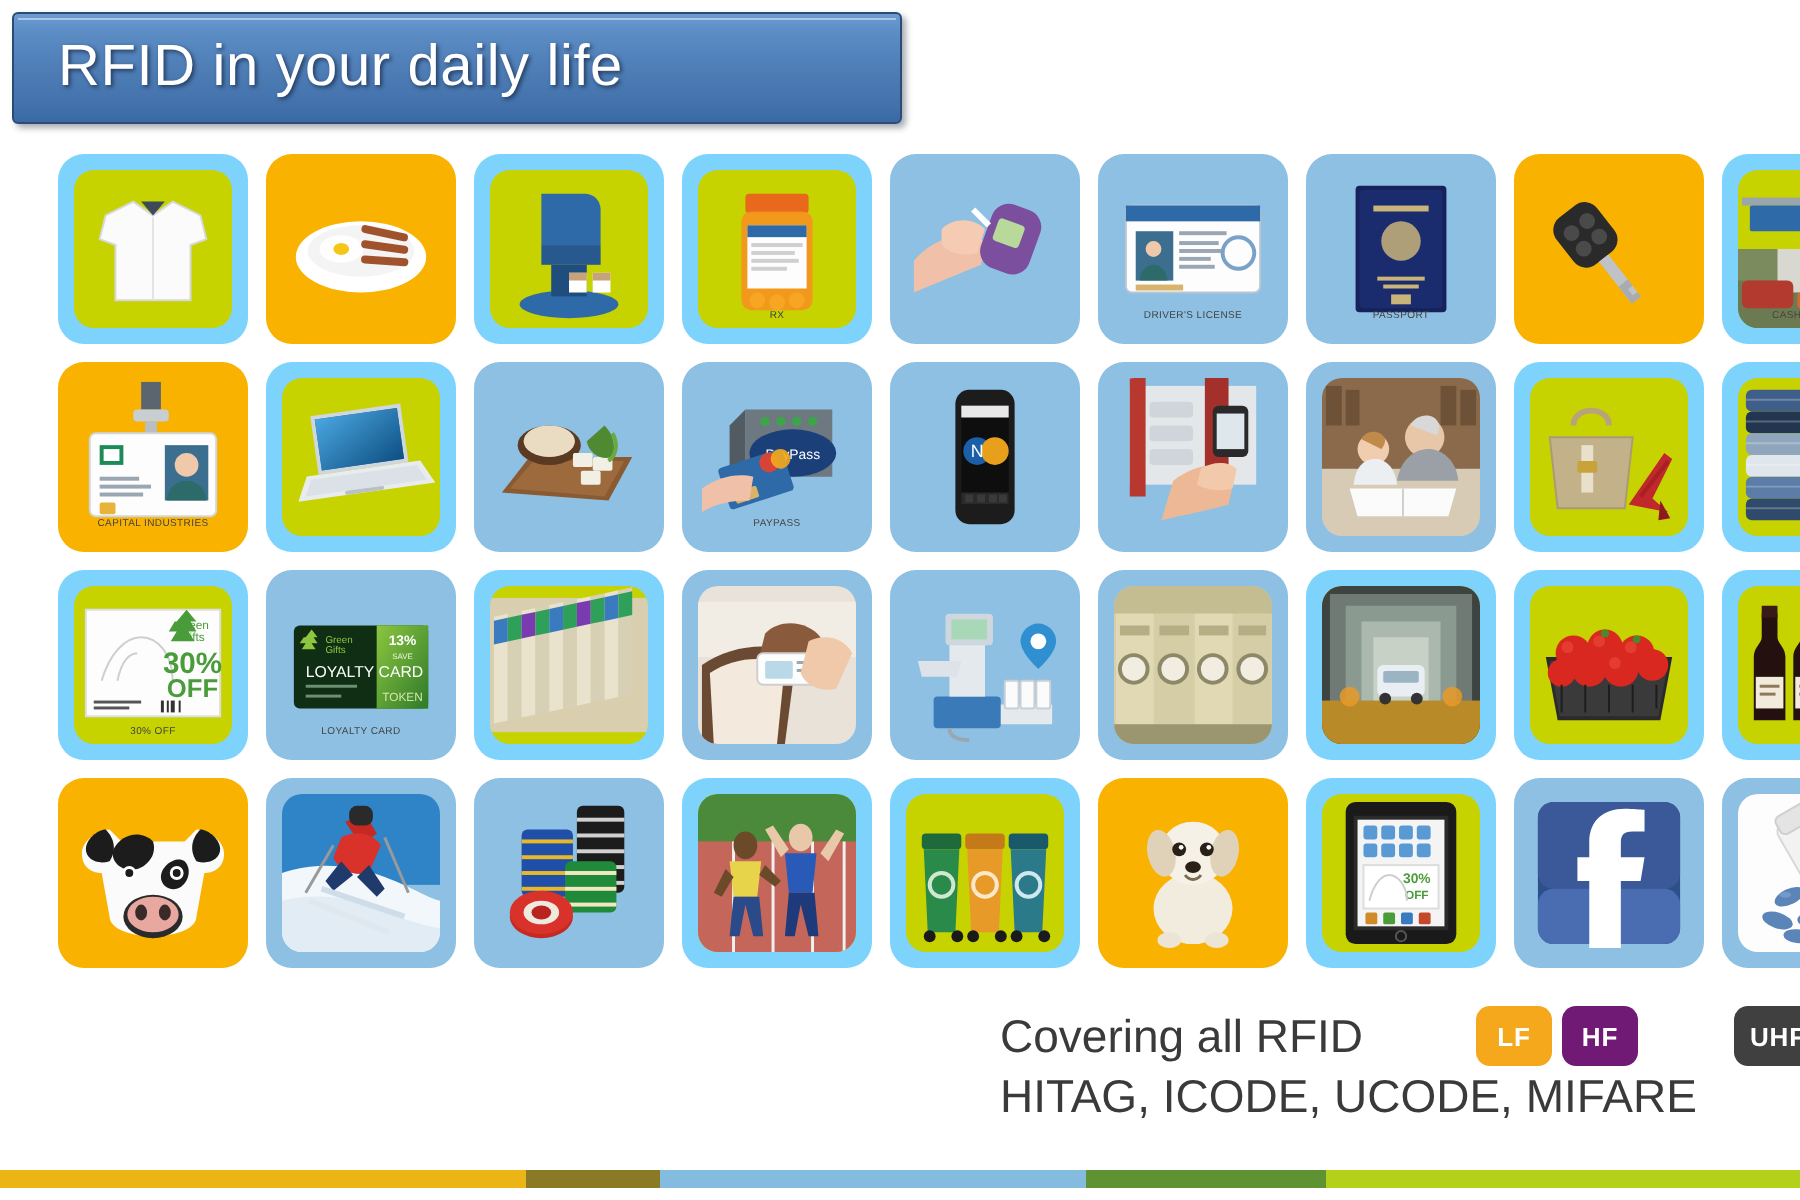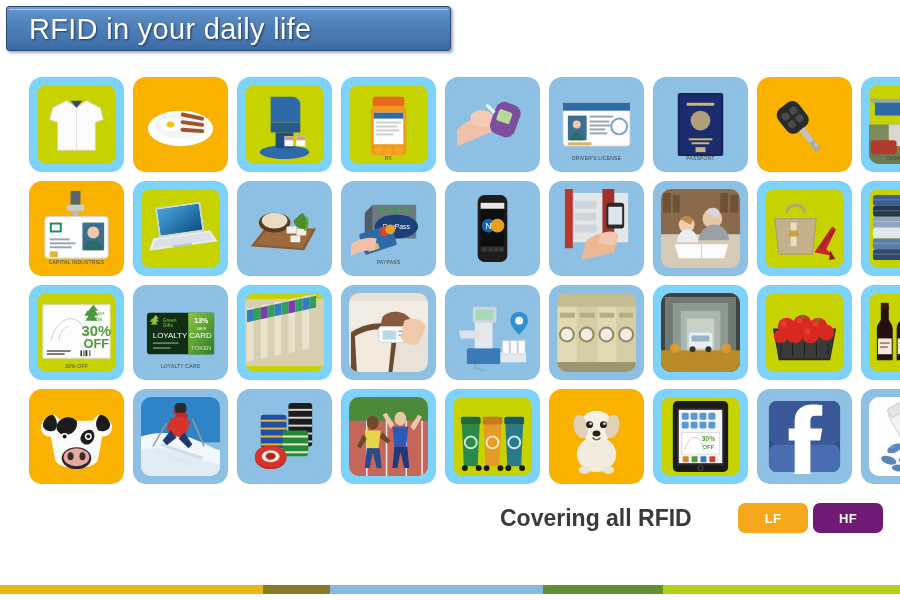--- a/index.html
+++ b/index.html
@@ -2,21 +2,21 @@
 <html><head>
 <meta charset="utf-8">
 <style>
   html,body{margin:0;padding:0;}
   body{
     width:900px;height:600px;overflow:hidden;background:#ffffff;
     font-family:"Liberation Sans",sans-serif;position:relative;
   }
   
   #title-bar{
-    position:absolute;left:6px;top:6px;width:445px;height:45px;
+    position:absolute;left:6px;top:6px;width:445px;height:56px;
     border:1px solid #2c4a73;border-radius:3px;
     background:linear-gradient(to bottom,#6a9bd1 0%,#5b8cc4 18%,#4d7cb5 55%,#4473ad 80%,#3a6aa4 100%);
     box-shadow:2px 2px 3px rgba(60,70,85,.45);
     box-sizing:border-box;
   }
   #title-bar::after{
     content:"";position:absolute;left:2px;right:2px;top:2px;height:1px;
     background:rgba(255,255,255,.45);
   }
   #title-text{
@@ -47,27 +47,27 @@
   .cap{
     position:absolute;left:0;right:0;bottom:3px;text-align:center;
     font-size:5px;color:#444;letter-spacing:.2px;line-height:1.1;
     text-transform:uppercase;pointer-events:none;
   }
   
   #caption{
     position:absolute;left:500px;top:503px;width:360px;
     color:#3a3a3a;
   }
-  #cap-line1{font-size:23px;line-height:30px;white-space:nowrap;font-weight:bold;}
+  #cap-line1{font-size:23px;line-height:30px;white-space:nowrap;}
   #cap-line2{font-size:23px;line-height:30px;white-space:nowrap;}
   #badges{position:absolute;left:738px;top:503px;display:flex;gap:5px;}
   .badge{
     border-radius:7px;color:#ffffff;font-size:13px;font-weight:bold;
     height:30px;display:flex;align-items:center;justify-content:center;
-    padding:0 24px;min-width:22px;letter-spacing:.4px;
+    padding:0 8px;min-width:22px;letter-spacing:.4px;
   }
   
   #stripe{position:absolute;left:0;bottom:6px;width:900px;height:9px;display:flex;}
   .seg{height:100%;}
 </style>
 </head>
 <body>
 
 <div id="title-bar">
   <div id="title-text">RFID in your daily life</div>
@@ -886,20 +886,21 @@
             <ellipse cx="24" cy="51" rx="3" ry="1.5"></ellipse>
             <ellipse cx="40" cy="48" rx="3" ry="1.5"></ellipse>
           </g>
         </svg>
       </div>
     </div>
   </div>
 
 <div id="caption">
   <div id="cap-line1">Covering all RFID</div>
+  <div id="cap-line2">HITAG, ICODE, UCODE, MIFARE</div>
 </div>
 
 <div id="badges">
     <div class="badge" style="background: rgb(245, 168, 28);">LF</div>
     <div class="badge" style="background: #701a75;">HF</div>
     <div class="badge" style="background: #404040; margin-left: 43px;">UHF</div>
   </div>
 
 <div id="stripe">
     <div class="seg" style="background: rgb(234, 181, 21); width: 263px;"></div>

